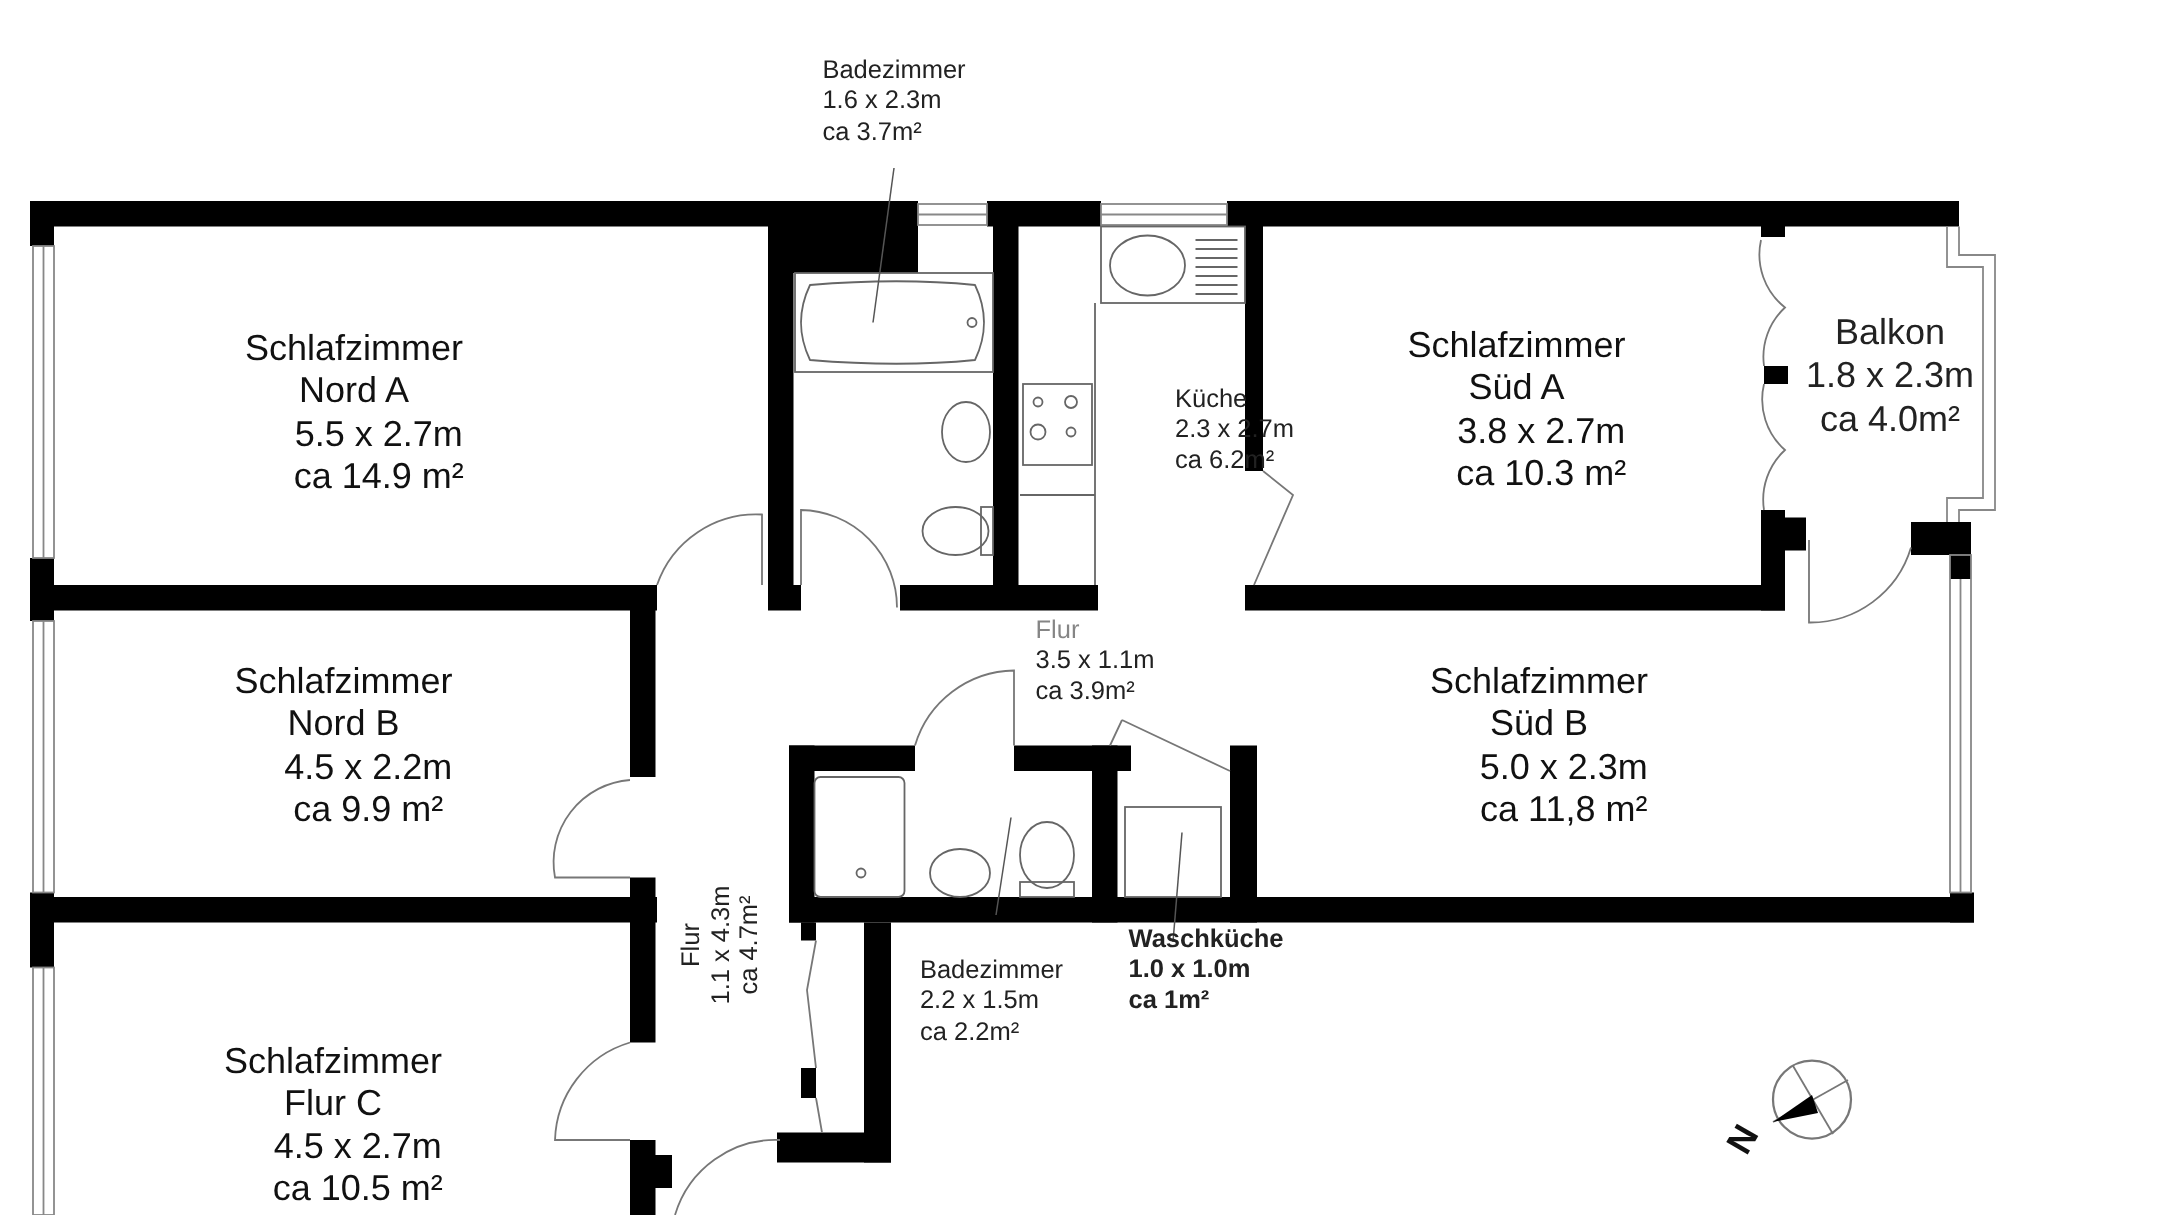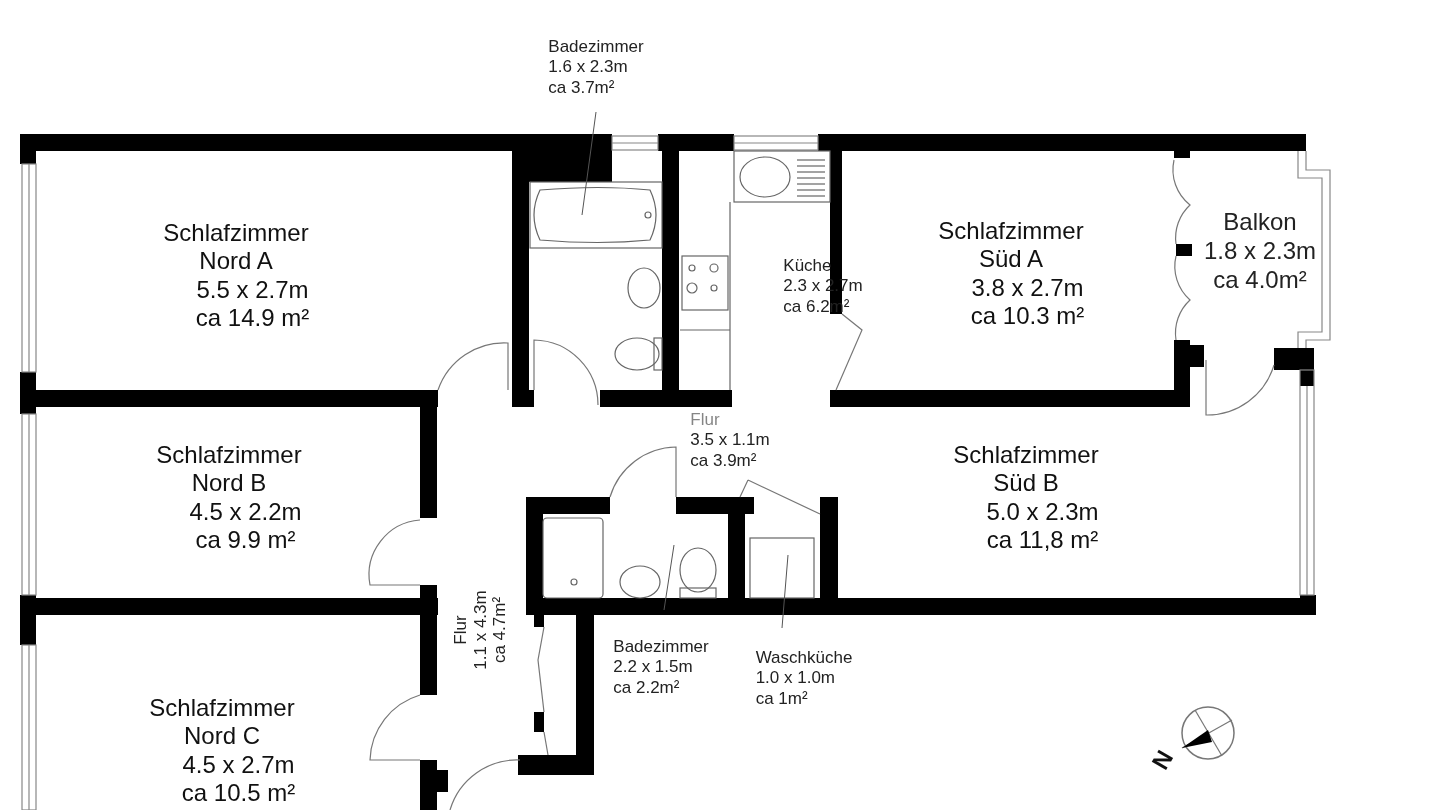--- a/index.html
+++ b/index.html
@@ -162,21 +162,21 @@
 
 <div class="label" style="left:229px; top:441px;">
   <span class="t">Schlafzimmer</span>
   <span class="t">Nord B</span>
   <span class="d">4.5 x 2.2m</span>
   <span class="d">ca 9.9 m²</span>
 </div>
 
 <div class="label" style="left:222px; top:694px;">
   <span class="t">Schlafzimmer</span>
-  <span class="t">Nord C</span>
+  <span class="t">Flur C</span>
   <span class="d">4.5 x 2.7m</span>
   <span class="d">ca 10.5 m²</span>
 </div>
 
 <div class="label" style="left:1011px; top:217px;">
   <span class="t">Schlafzimmer</span>
   <span class="t">Süd A</span>
   <span class="d">3.8 x 2.7m</span>
   <span class="d">ca 10.3 m²</span>
 </div>
@@ -217,21 +217,21 @@
   <span>1.1 x 4.3m</span>
   <span>ca 4.7m²</span>
 </div>
 
 <div class="small" style="left:661px; top:637px;">
   <span>Badezimmer</span>
   <span>2.2 x 1.5m</span>
   <span>ca 2.2m²</span>
 </div>
 
-<div class="small" style="left:804px; top:648px;">
+<div class="small" style="left:804px; top:616px;font-weight:bold;">
   <span>Waschküche</span>
   <span>1.0 x 1.0m</span>
   <span>ca 1m²</span>
 </div>
 
 <div style="position:absolute; left:1150px; top:700px; width:90px; height:80px;">
   <svg width="90" height="80" viewBox="0 0 90 80">
     <circle cx="58" cy="33" r="26" fill="none" stroke="#777" stroke-width="1.5"></circle>
     <line x1="45" y1="10" x2="72" y2="56" stroke="#777" stroke-width="1.2"></line>
     <line x1="82" y1="20" x2="32" y2="48" stroke="#777" stroke-width="1.2"></line>

